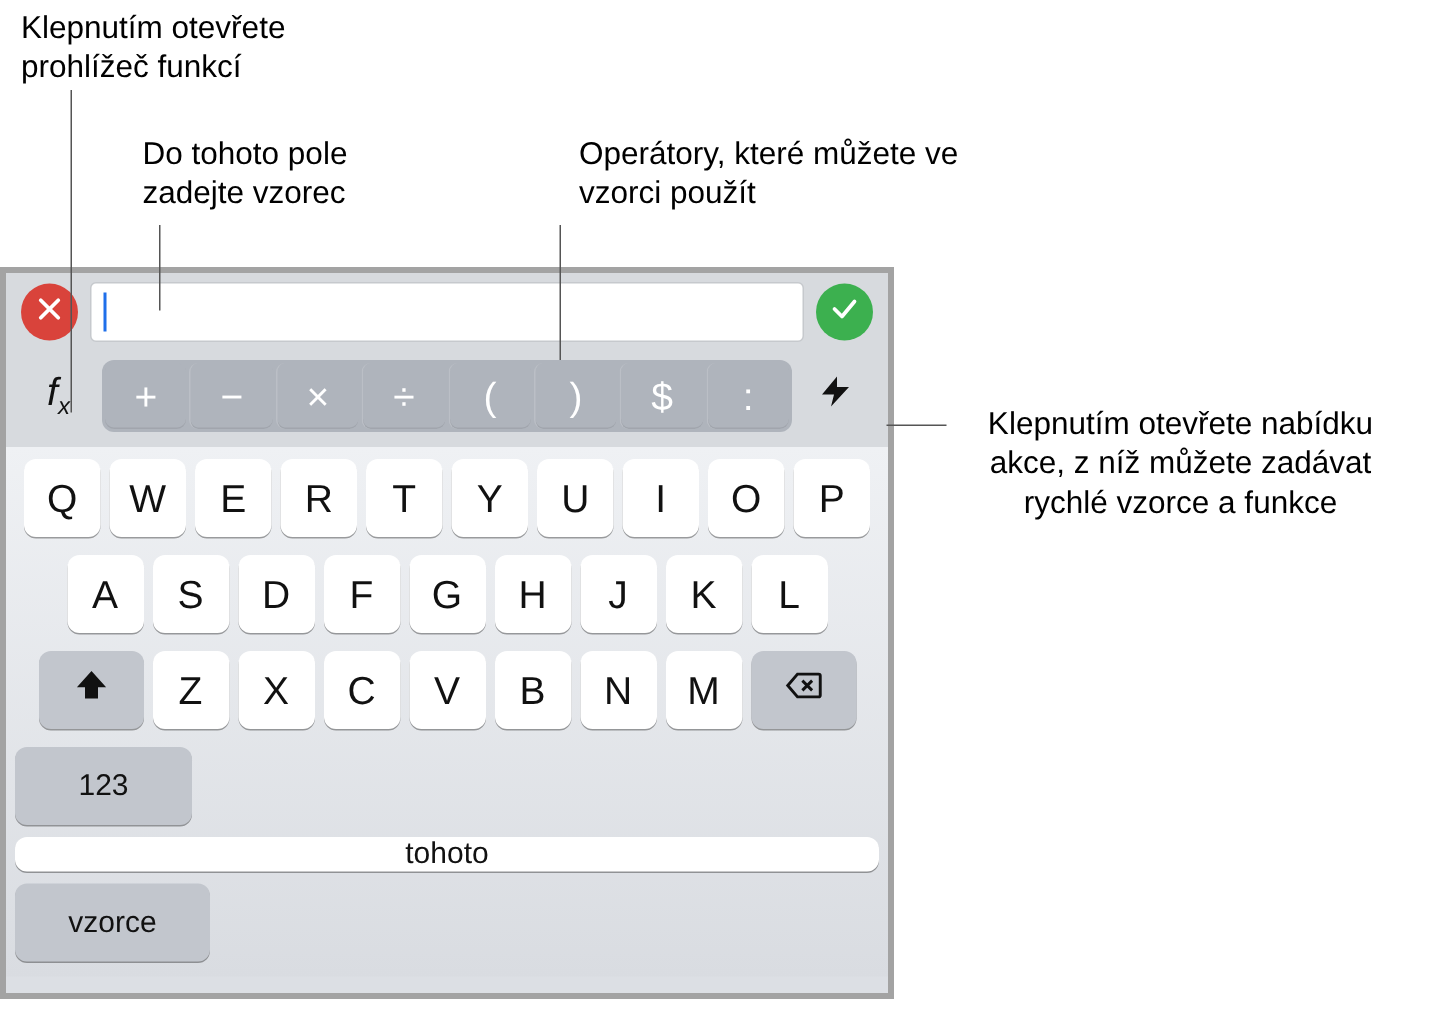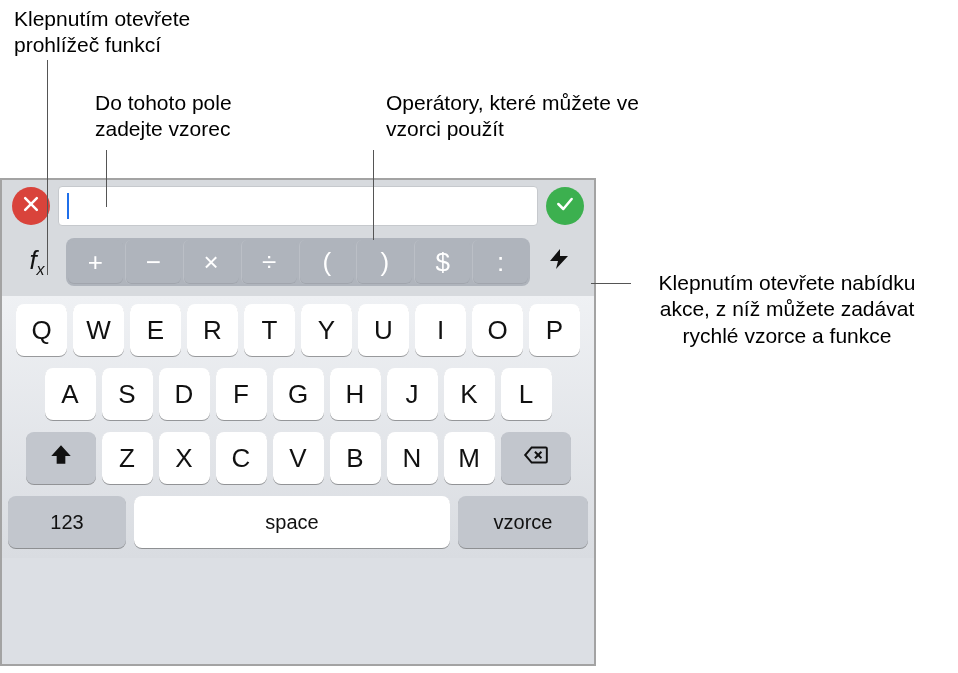--- a/index.html
+++ b/index.html
@@ -59,21 +59,21 @@
   }
 
   
   .device {
     position: absolute;
     left: 0;
     top: 178px;
     width: 596px;
     height: 488px;
     background: #dcdfe4;
-    border: 2px solid #a3a3a3;
+    border: 4px solid #a3a3a3;
   }
 
   
   .formula-row {
     display: flex;
     align-items: center;
     padding: 6px 10px 6px 10px;
     gap: 8px;
     background: #d7dade;
   }
@@ -151,21 +151,21 @@
   .kbd {
     background: linear-gradient(#eff1f4, #d9dce1);
     padding: 8px 6px 10px 6px;
   }
   .krow {
     display: flex;
     justify-content: center;
     gap: 6px;
     margin-bottom: 12px;
   }
-  .krow:last-child { margin-bottom: 0; }
+  .krow:last-child { margin-bottom: 0; flex-direction: column; }
   .key, .key-wide, .key-ctrl, .key-sys {
     height: 52px;
     border-radius: 8px;
     display: flex;
     align-items: center;
     justify-content: center;
     font-size: 26px;
     font-weight: 400;
     box-shadow: 0 1px 0 rgba(0,0,0,.35);
   }
@@ -291,18 +291,18 @@
             <path d="M8 5 H21 A1 1 0 0 1 22 6 V18 A1 1 0 0 1 21 19 H8 L2 12 Z"></path>
             <line x1="11" y1="9" x2="17" y2="15"></line>
               <line x1="17" y1="9" x2="11" y2="15"></line>
           </svg>
         </span>
       </div>
     </div>
 
     <div class="krow" style="gap:8px;">
       <div class="key-sys k123">123</div>
-      <div class="key-wide space">space</div>
+      <div class="key-wide space">tohoto</div>
       <div class="key-sys return">vzorce</div>
     </div>
 
   </div>
 </div>
 
 </body></html>

